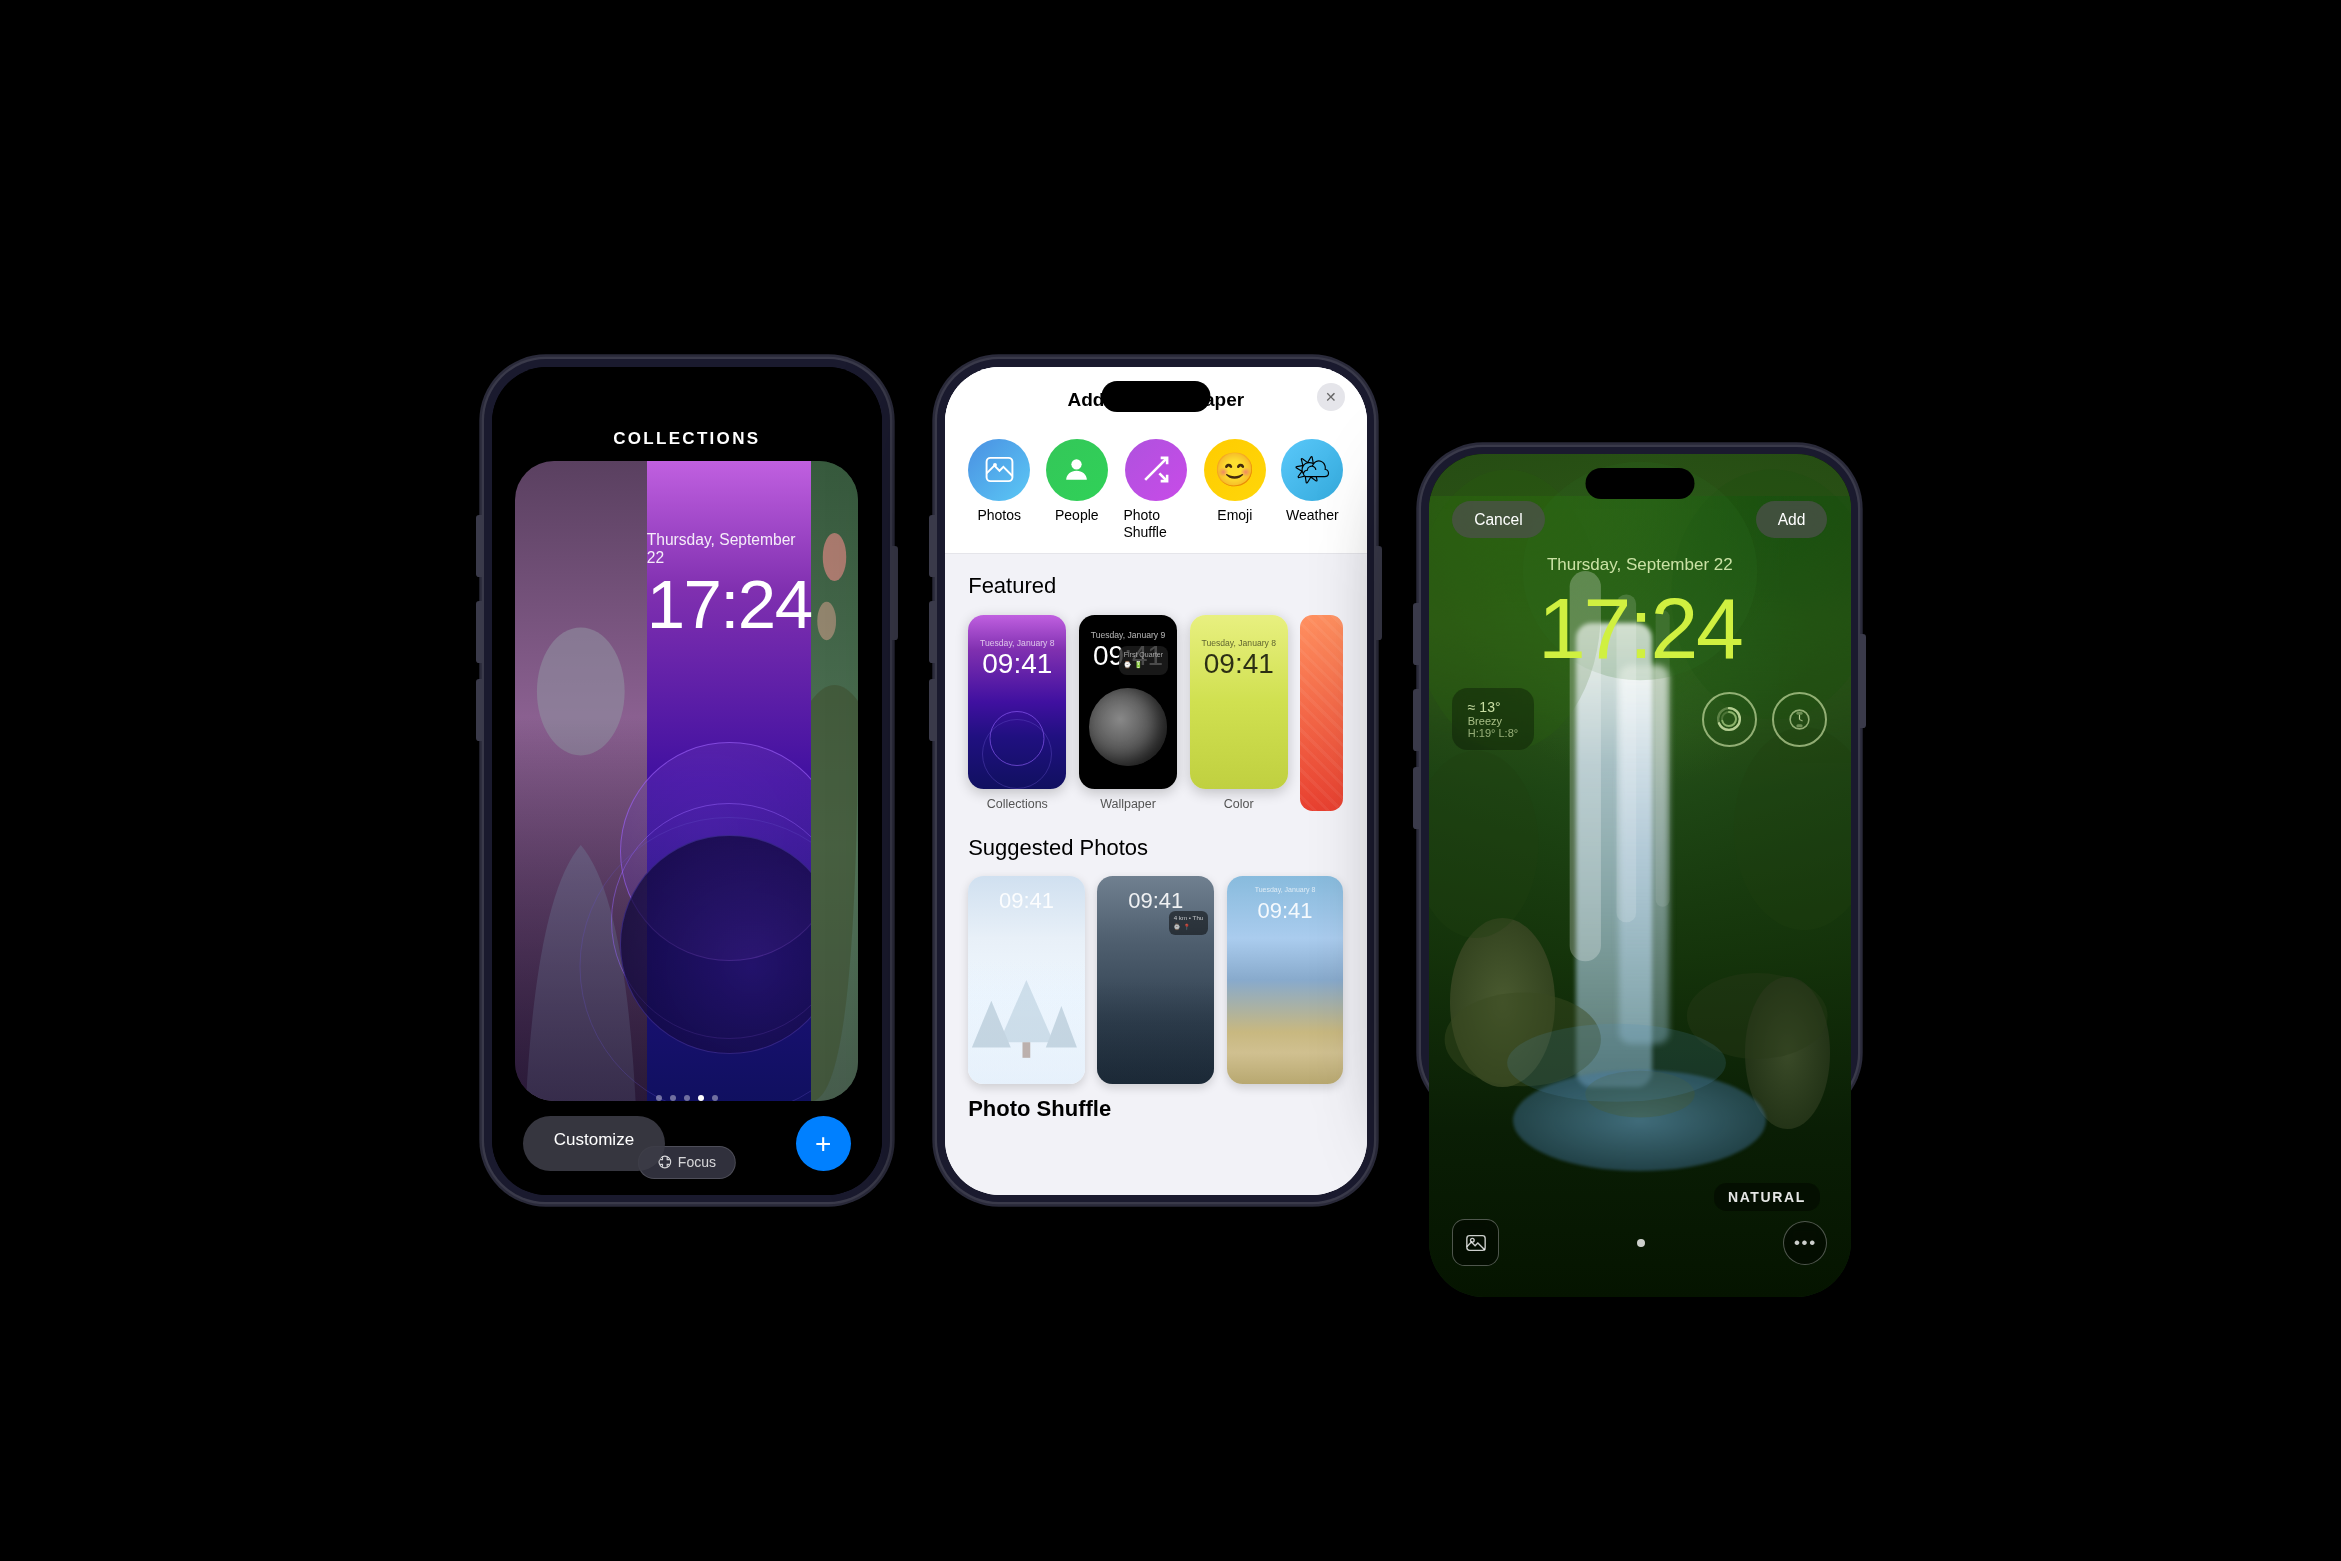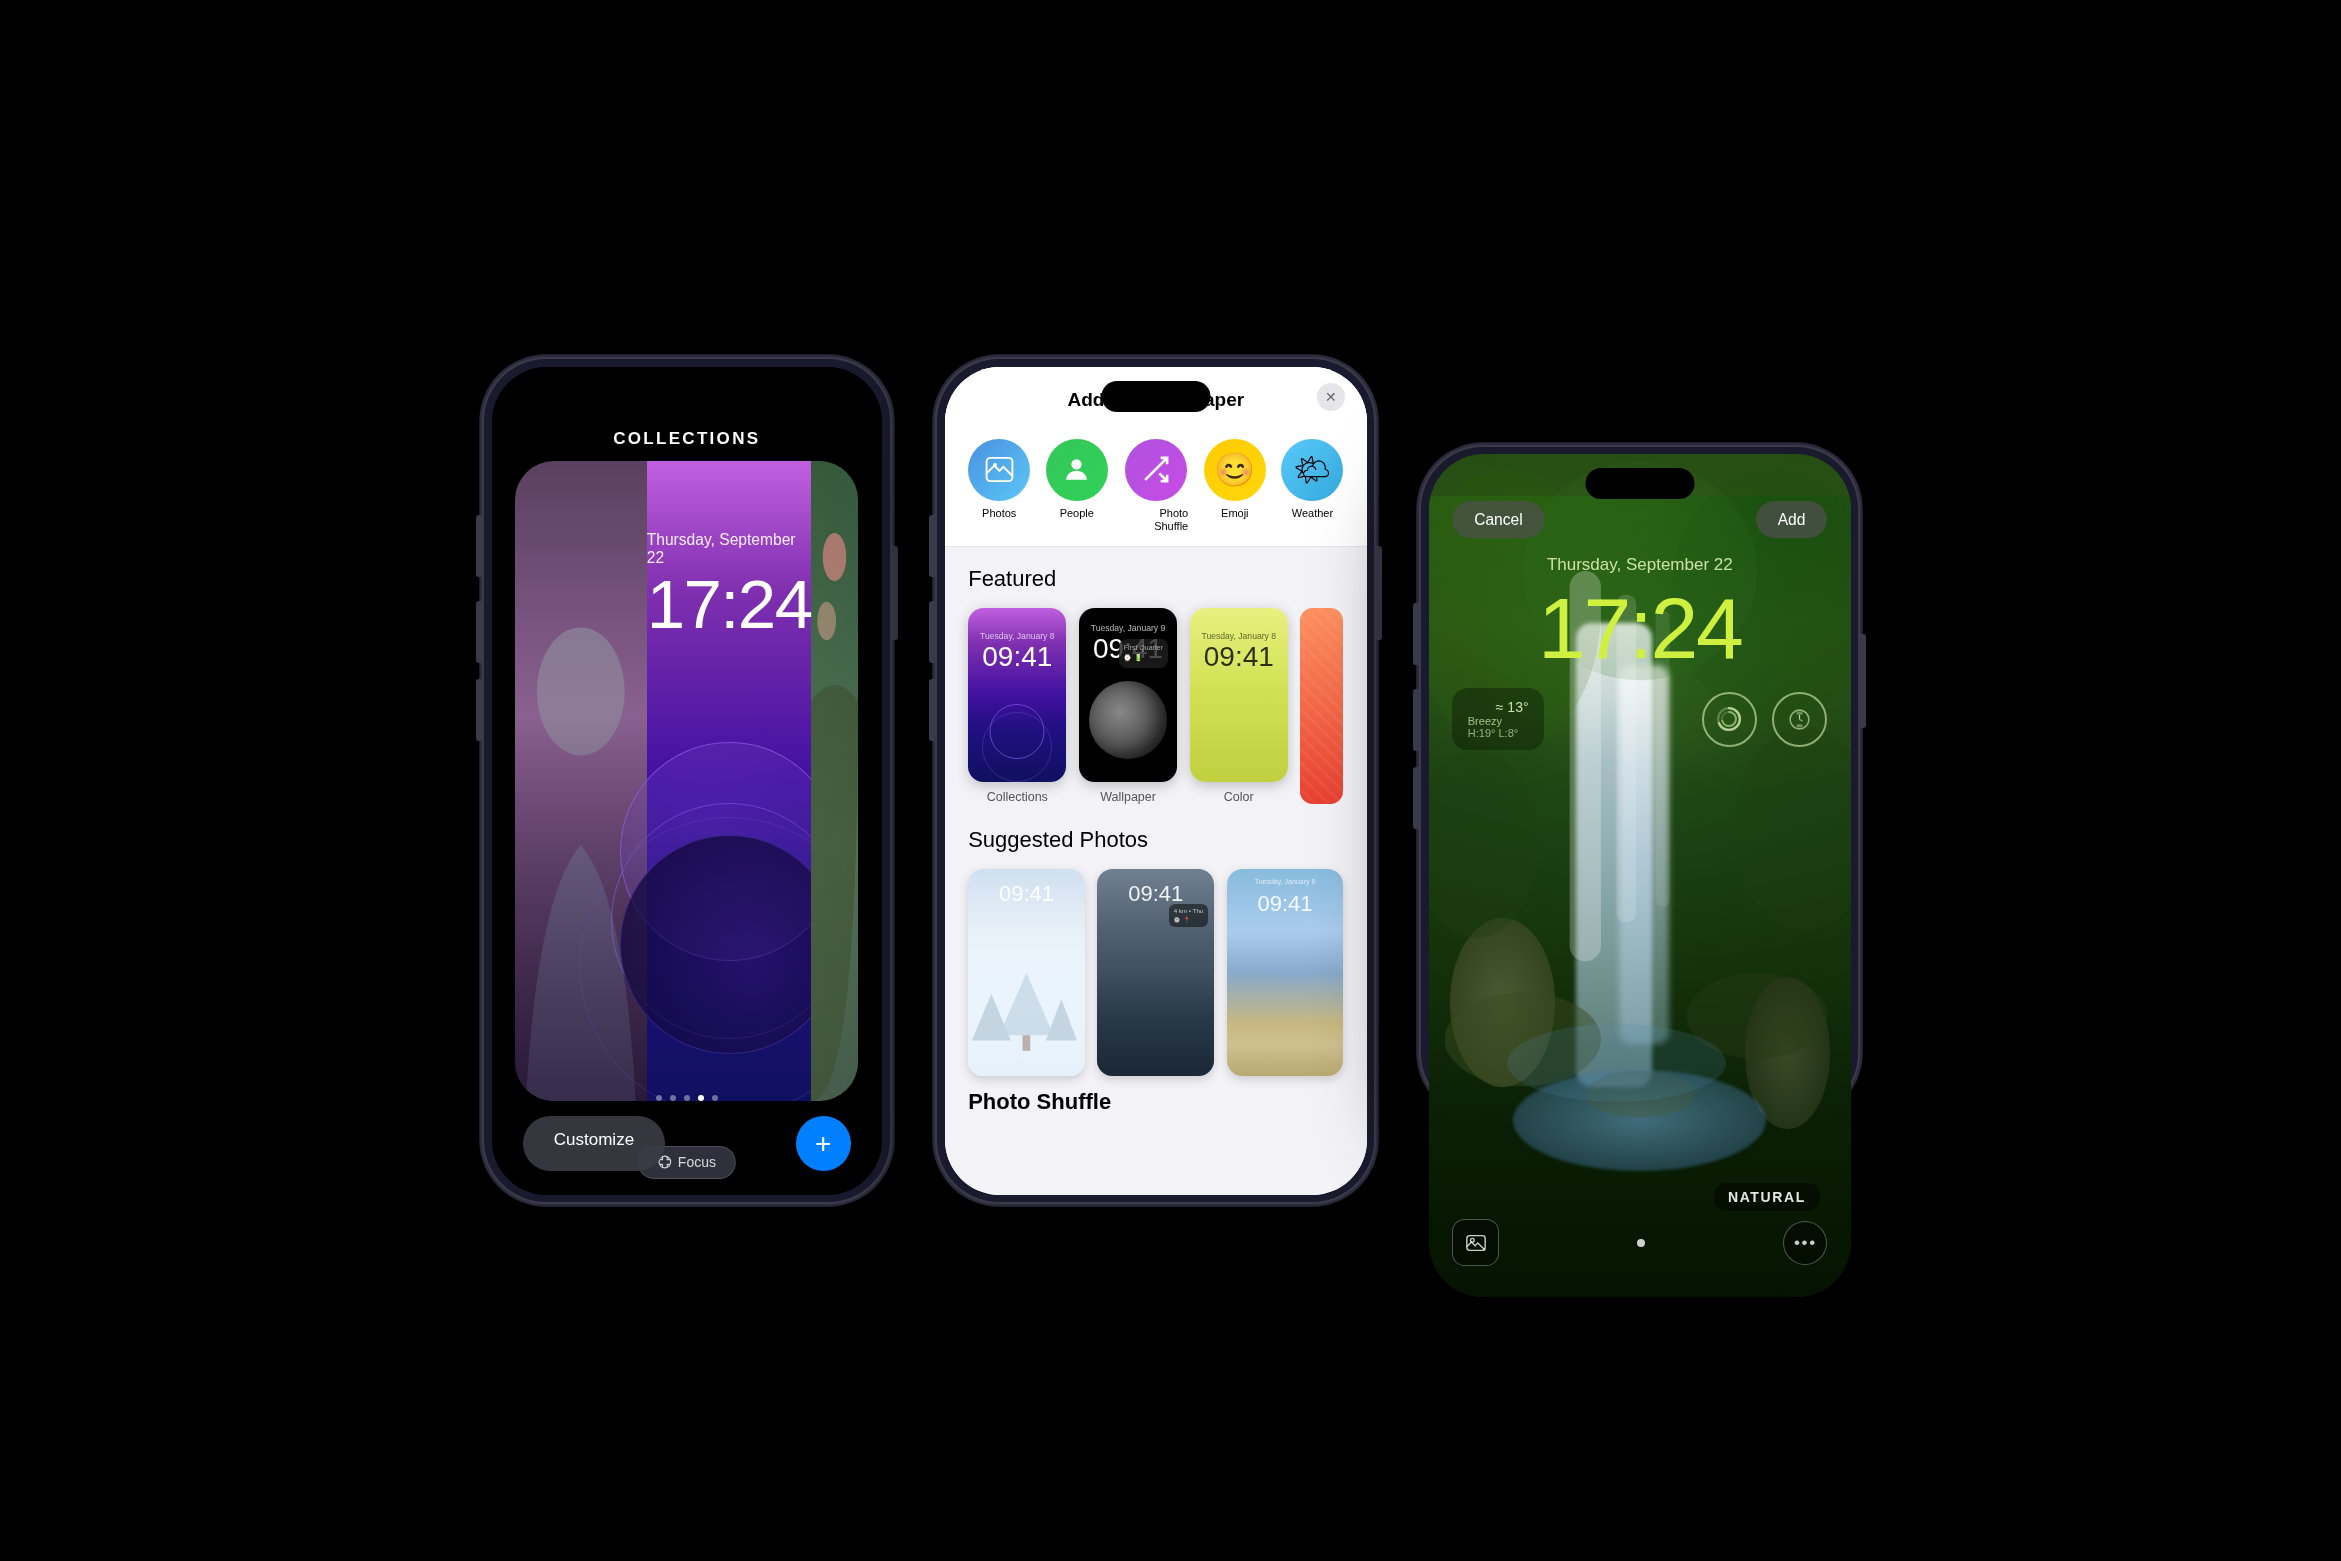--- a/index.html
+++ b/index.html
@@ -357,23 +357,23 @@
     .wp-type-icon {
       width: 62px;
       height: 62px;
       border-radius: 50%;
       display: flex;
       align-items: center;
       justify-content: center;
       font-size: 30px;
     }
     .wp-type-label {
-      font-size: 11px;
+      font-size: 14px;
       color: #000;
-      text-align: right;
+      text-align: left;
       line-height: 1.2;
     }
     .icon-photos { background: linear-gradient(135deg, #4a90e2, #5bc8f5); }
     .icon-people { background: linear-gradient(135deg, #34c759, #30d158); }
     .icon-shuffle { background: linear-gradient(135deg, #af52de, #c84be8); }
     .icon-emoji { background: linear-gradient(135deg, #ffcc00, #ffd60a); }
     .icon-weather { background: linear-gradient(135deg, #5ac8fa, #34aadc); }
 
     .modal-content {
       flex: 1;
@@ -691,21 +691,21 @@
       z-index: 10;
     }
 
     .weather-widget {
       background: rgba(0,0,0,0.3);
       backdrop-filter: blur(7.8px);
       border-radius: 15.6px;
       padding: 11px 15.6px;
       color: rgba(220,240,180,0.9);
     }
-    .weather-temp { font-size: 14px; font-weight: 500; margin-left: 28px; }
+    .weather-temp { font-size: 14px; font-weight: 500; }
     .weather-desc { font-size: 11px; opacity: 0.8; }
     .weather-range { font-size: 11px; opacity: 0.7; }
 
     .widget-icons {
       display: flex;
       gap: 15.6px;
     }
     .w-icon {
       width: 55px;
       height: 55px;

